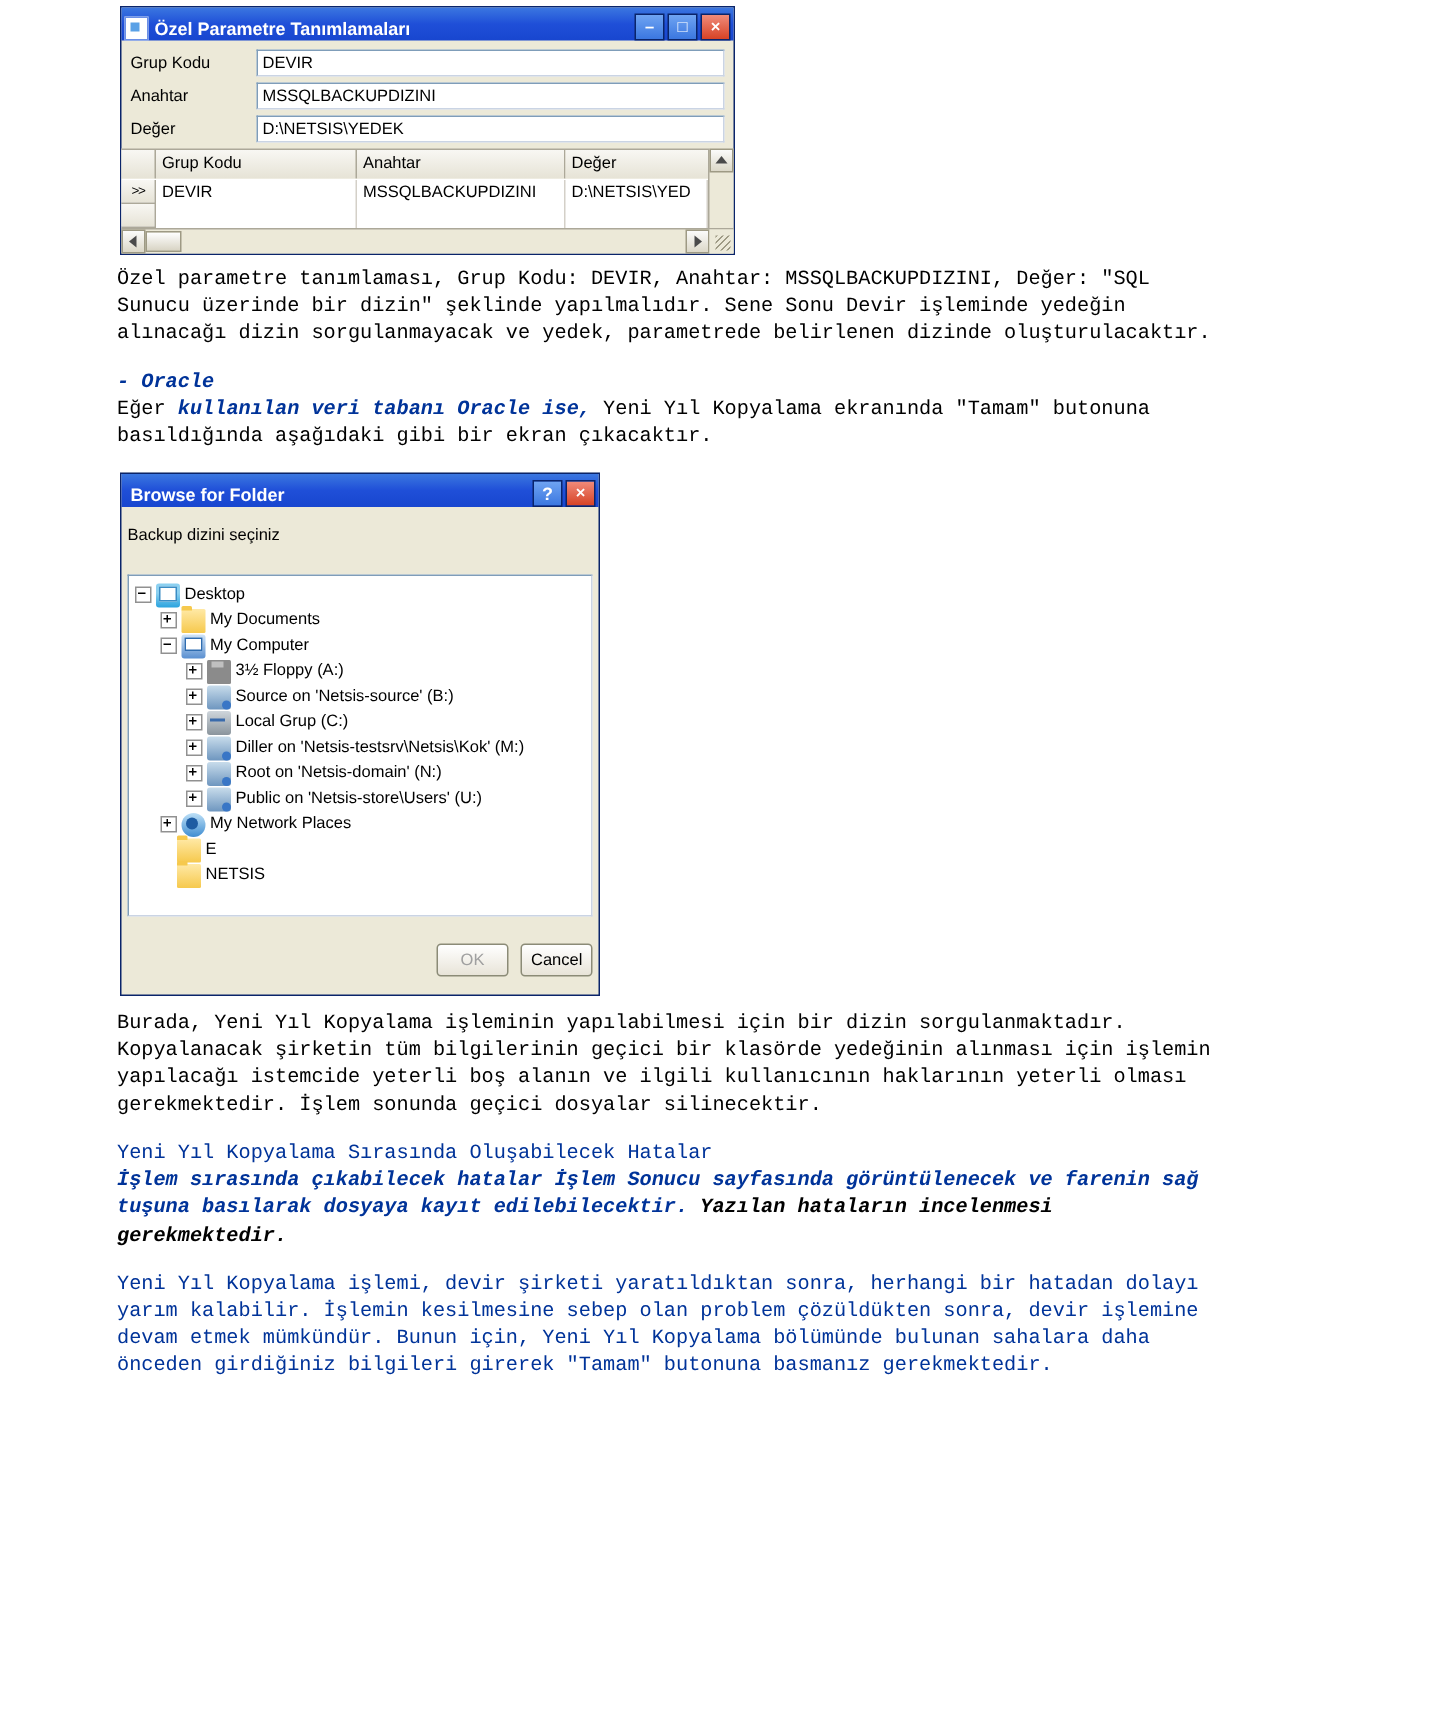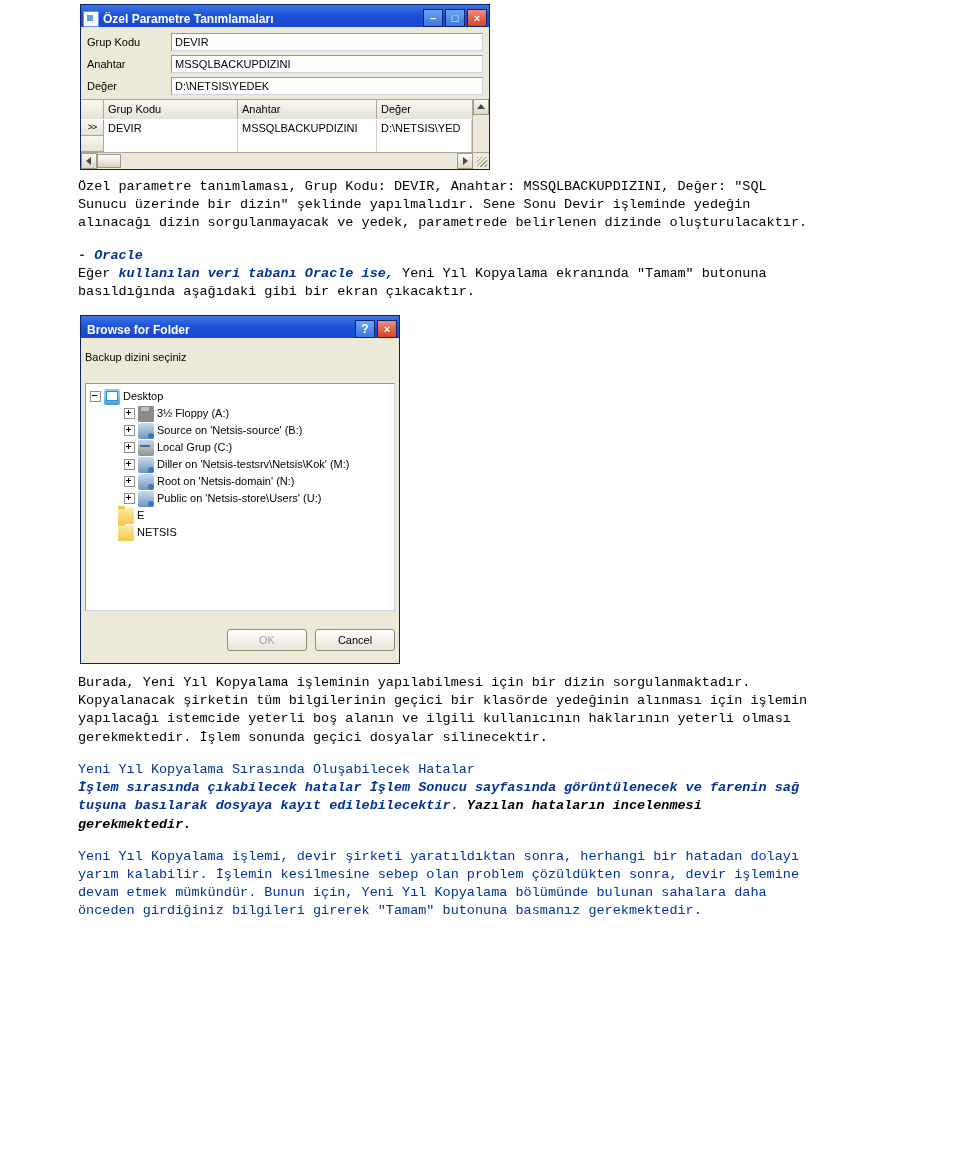--- a/index.html
+++ b/index.html
@@ -195,21 +195,21 @@
   .ti.floppy::before{content:"";position:absolute;left:3px;top:1px;width:8px;height:4px;background:#c0c0c0;}
   .ti.netdrive { background:linear-gradient(to bottom,#c8dceb,#6e96bf); border-radius:2px; }
   .ti.netdrive::before{content:"";position:absolute;right:0;bottom:0;width:6px;height:6px;background:#3976c6;border-radius:50%;}
   .ti.disk { background:linear-gradient(to bottom,#cfd6dc,#8a949c); border-radius:2px; }
   .ti.disk::before{content:"";position:absolute;left:2px;top:5px;width:10px;height:2px;background:#3a6bab;}
   .ti.netplaces { background:linear-gradient(to bottom,#bde0f7,#3f8dd1); border-radius:50%; }
   .ti.netplaces::before{content:"";position:absolute;left:3px;top:3px;width:8px;height:8px;border-radius:50%;background:#1d5ca3;}
   .tree li span.lbl { }
   .btnrow { display:flex; justify-content:flex-end; gap:8px; margin-top:18px; }
   .btnrow button {
-    width:80px; height:22px;
+    width:48px; height:22px;
     font-family: Tahoma, Arial, sans-serif; font-size:11px;
     background: linear-gradient(to bottom,#fff,#e8e4d8);
     border:1px solid #8b8b77; border-radius:3px;
   }
   .btnrow button:disabled { color:#a0a0a0; }
 
 </style>
 </head>
 <body>
 
@@ -296,20 +296,32 @@
       <div class="bff-instr">Backup dizini seçiniz</div>
       <div class="treebox">
         <div class="tree">
           <ul>
             <li>
                 <span class="expander"></span>
                 <span class="ti desktop"></span>
                 <span class="lbl">Desktop</span>
               </li>
           </ul>
+          <ul style="padding-left:19px;">
+            <li>
+                <span class="expander plus"></span>
+                <span class="ti folder"></span>
+                <span class="lbl">My Documents</span>
+              </li>
+            <li>
+                <span class="expander"></span>
+                <span class="ti mycomp"></span>
+                <span class="lbl">My Computer</span>
+              </li>
+          </ul>
           <ul style="padding-left:36px;">
             <li>
                 <span class="expander plus"></span>
                 <span class="ti floppy"></span>
                 <span class="lbl">3½ Floppy (A:)</span>
               </li>
             <li>
                 <span class="expander plus"></span>
                 <span class="ti netdrive"></span>
                 <span class="lbl">Source on 'Netsis-source' (B:)</span>
@@ -329,20 +341,25 @@
                 <span class="ti netdrive"></span>
                 <span class="lbl">Root on 'Netsis-domain' (N:)</span>
               </li>
             <li>
                 <span class="expander plus"></span>
                 <span class="ti netdrive"></span>
                 <span class="lbl">Public on 'Netsis-store\Users' (U:)</span>
               </li>
           </ul>
           <ul style="padding-left:19px;">
+            <li>
+                <span class="expander plus"></span>
+                <span class="ti netplaces"></span>
+                <span class="lbl">My Network Places</span>
+              </li>
             <li>
                 <span class="no-exp"></span>
                 <span class="ti folder"></span>
                 <span class="lbl">E</span>
               </li>
             <li>
                 <span class="no-exp"></span>
                 <span class="ti folder"></span>
                 <span class="lbl">NETSIS</span>
               </li>

